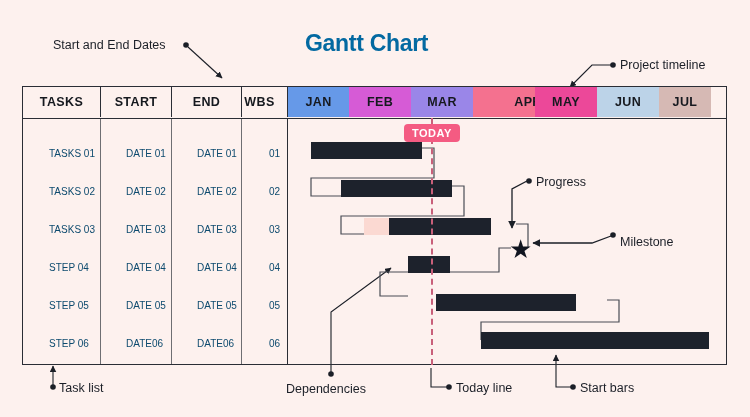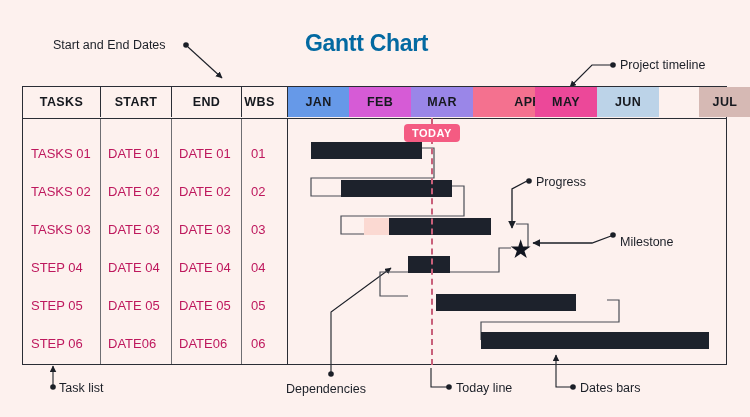--- a/index.html
+++ b/index.html
@@ -51,23 +51,23 @@
     position:absolute;top:0;height:30px;
     display:flex;align-items:center;justify-content:center;
     font-size:12.5px;font-weight:bold;letter-spacing:.4px;color:#16191f;
     box-sizing:border-box;
   }
   .hcell.left-div{border-left:1.6px solid #2a2d35;}
   .month{font-size:12.5px;font-weight:bold;}
 
   
   .tcell{
-    position:absolute;font-size:13px;color:#be185d;
+    position:absolute;font-size:10px;color:#0c4a6e;
     display:flex;align-items:center;
-    height:38px;box-sizing:border-box;
+    height:38px;box-sizing:border-box;margin-left:18px;
   }
   .vdiv{position:absolute;top:32px;bottom:0;width:0;border-left:1.6px solid #2a2d35;}
   .vdiv.light{border-left:1px solid #6e6e72;}
 
   
   .bar{position:absolute;height:17px;background:#1d222c;}
   .bar.prog-left{background:#FBD9D2;}
   .bar.prog-right{background:#FBD9D2;}
   .barwrap{position:absolute;height:17px;display:flex;}
 
@@ -96,21 +96,21 @@
 
   <div id="chart-title">Gantt Chart</div>
 
   <div class="ann" id="ann-dates">Start and End Dates</div>
   <div class="ann" id="ann-timeline">Project timeline</div>
   <div class="ann" id="ann-progress">Progress</div>
   <div class="ann" id="ann-milestone">Milestone</div>
   <div class="ann" id="ann-tasklist">Task list</div>
   <div class="ann" id="ann-dependencies">Dependencies</div>
   <div class="ann" id="ann-todayline">Today line</div>
-  <div class="ann" id="ann-taskbars">Dates bars</div>
+  <div class="ann" id="ann-taskbars">Start bars</div>
 
   <svg class="overlay">
     <defs>
       <marker id="arrow" markerWidth="7" markerHeight="7" refX="5.5" refY="3" orient="auto">
         <path d="M0,0 L6,3 L0,6 z" fill="#1b1f27"></path>
       </marker>
     </defs>
 
     <circle cx="186" cy="45" r="2.8" fill="#1b1f27"></circle>
     <line x1="188" y1="47" x2="222" y2="78" stroke="#1b1f27" stroke-width="1.1" marker-end="url(#arrow)"></line>
@@ -144,21 +144,21 @@
       <div class="hcell left-div" style="left:77px;width:71px;">START</div>
       <div class="hcell left-div" style="left:148px;width:70px;">END</div>
       <div class="hcell left-div" style="left:218px;width:36px;">WBS</div>
 
       <div class="hcell month left-div" style="left:264px;width:62px;background:#6699E8;">JAN</div>
       <div class="hcell month" style="left:326px;width:62px;background:#D65BD6;">FEB</div>
       <div class="hcell month" style="left:388px;width:62px;background:#9A86E8;">MAR</div>
       <div class="hcell month" style="left:450px;width:62px;background:#F4718F;padding-left:48px;">APR</div>
       <div class="hcell month" style="left:512px;width:62px;background:#ec4899;">MAY</div>
       <div class="hcell month" style="left:574px;width:62px;background:#BCD3E8;">JUN</div>
-      <div class="hcell month" style="left:636px;width:52px;background:#D6B9B4;margin-left:40px;">JUL</div>
+      <div class="hcell month" style="left:636px;width:52px;background:#D6B9B4;">JUL</div>
     </div>
 
     <div class="vdiv light" style="left:77px;"></div>
     <div class="vdiv light" style="left:148px;"></div>
     <div class="vdiv light" style="left:218px;"></div>
     <div class="vdiv" style="left:264px;"></div>
 
     <div class="tcell" style="left:8px;top:47px;width:70px;">TASKS 01</div>
     <div class="tcell" style="left:85px;top:47px;width:64px;">DATE 01</div>
     <div class="tcell" style="left:156px;top:47px;width:64px;">DATE 01</div>

